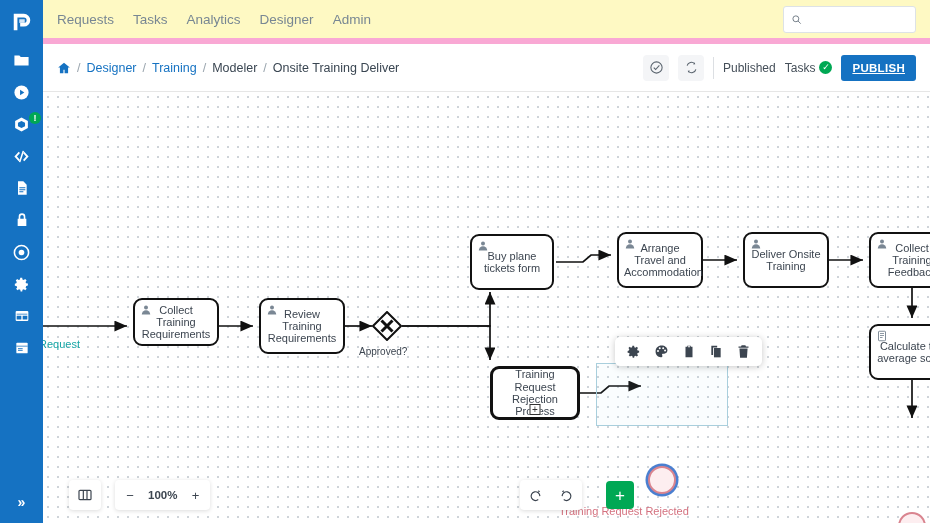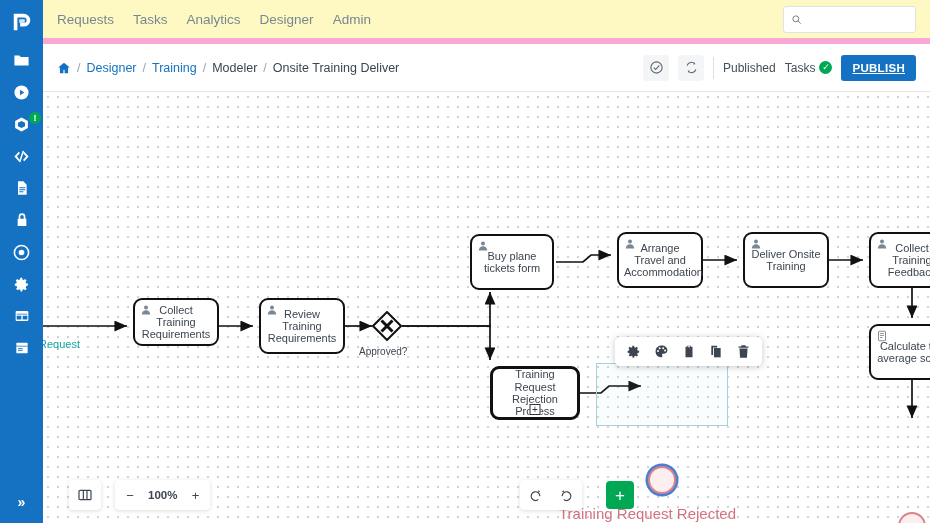--- a/index.html
+++ b/index.html
@@ -118,21 +118,21 @@
     position: absolute; font-size: 10px; color: #3c4550; white-space: nowrap;
   }
 
   
   .endev {
     position: absolute; width: 28px; height: 28px; border-radius: 50%;
     background: #fdeef0; border: 2.5px solid #d9848f; cursor: pointer;
   }
   .endev.sel-ring { box-shadow: 0 0 0 2.5px #4a7fd0; }
   .ev-label {
-    position: absolute; font-size: 15px; color: #d4717f; white-space: nowrap;
+    position: absolute; font-size: 11px; color: #d4717f; white-space: nowrap;
   }
   .start-label {
     position: absolute; font-size: 11px; color: #16a5a5; white-space: nowrap;
   }
 
   
   .selbox {
     position: absolute; border: 1px solid #a9cfdd; background: rgba(173,216,230,0.06);
   }
 

